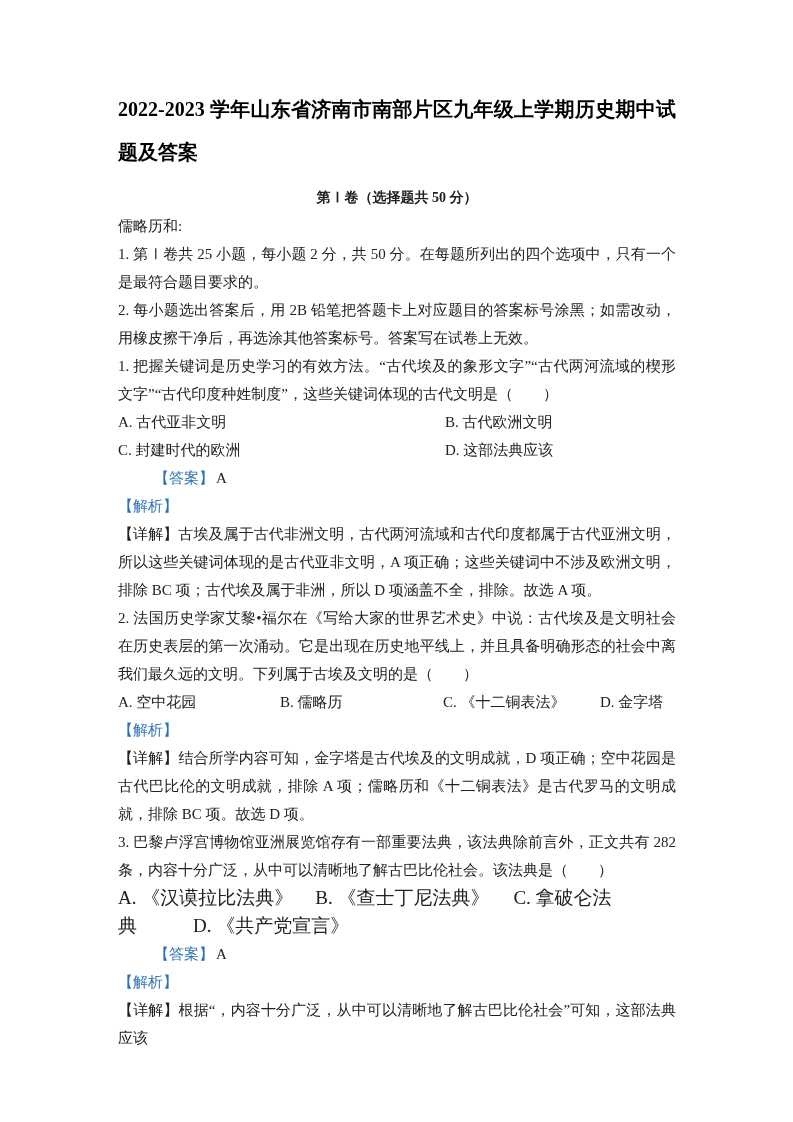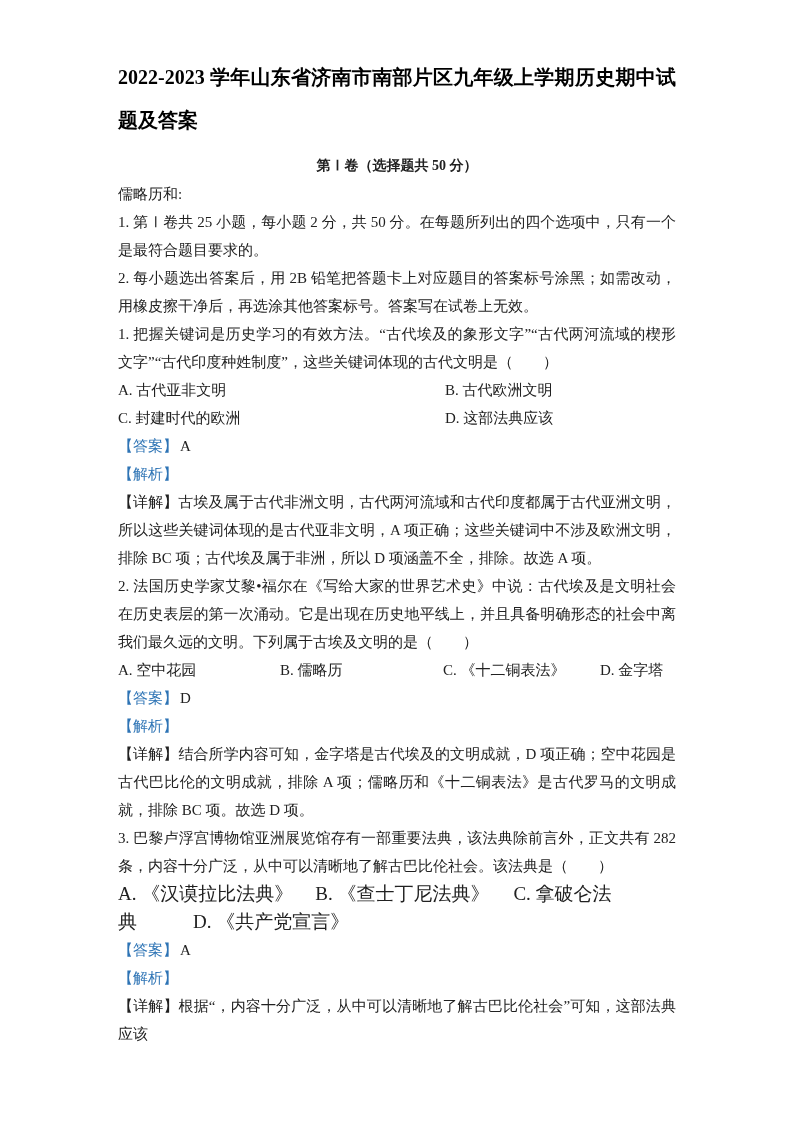--- a/index.html
+++ b/index.html
@@ -11,21 +11,21 @@
     width: 793px;
     height: 1122px;
     overflow: hidden;
     font-family: "Liberation Serif", serif;
     color: #212121;
   }
   .page {
     box-sizing: border-box;
     width: 793px;
     height: 1122px;
-    padding: 56px 117px 0 118px;
+    padding: 88px 117px 0 118px;
   }
   .title {
     font-size: 20px;
     font-weight: 700;
     line-height: 43px;
     color: #000000;
     margin: 0 0 10px 0;
     text-align: justify;
   }
   .section-head {
@@ -55,21 +55,21 @@
     font-family: Liberation Serif, serif;
   }
   .opts-inline {
     font-size: 19px;
     line-height: 28px;
     margin: 0;
   }
   .opts-inline .opt-a { margin-right: 22px; }
   .opts-inline .opt-b { margin-right: 24px; }
   .opts-inline .opt-c { margin-right: 56px; }
-  .blue { color: #2E74B5; }
+  .blue { color: #2E74B5; margin-left: 36px; }
   .ans-val { color: #212121; margin-left: 2px; }
   .question { margin: 0; }
 </style>
 </head>
 <body>
 
 <div class="page">
 
   <h1 class="title">2022-2023 学年山东省济南市南部片区九年级上学期历史期中试题及答案</h1>
 
@@ -95,21 +95,20 @@
   </section>
 
   <section class="question">
     <p class="line">2. 法国历史学家艾黎•福尔在《写给大家的世界艺术史》中说：古代埃及是文明社会在历史表层的第一次涌动。它是出现在历史地平线上，并且具备明确形态的社会中离我们最久远的文明。下列属于古埃及文明的是（　　）</p>
     <div class="opts-grid-4">
       <span>A. 空中花园</span>
       <span>B. 儒略历</span>
       <span>C. 《十二铜表法》</span>
       <span>D. 金字塔</span>
     </div>
-    <p class="line"><span class="blue">【答案】</span><span class="ans-val">D</span></p>
     <p class="line blue">【解析】</p>
     <p class="line">【详解】结合所学内容可知，金字塔是古代埃及的文明成就，D 项正确；空中花园是古代巴比伦的文明成就，排除 A 项；儒略历和《十二铜表法》是古代罗马的文明成就，排除 BC 项。故选 D 项。</p>
   </section>
 
   <section class="question">
     <p class="line">3. 巴黎卢浮宫博物馆亚洲展览馆存有一部重要法典，该法典除前言外，正文共有 282 条，内容十分广泛，从中可以清晰地了解古巴比伦社会。该法典是（　　）</p>
     <p class="opts-inline">
       <span class="opt-a">A. 《汉谟拉比法典》</span><span class="opt-b">B. 《查士丁尼法典》</span><span class="opt-c">C. 拿破仑法典</span><span class="opt-d">D. 《共产党宣言》</span>
     </p>
     <p class="line"><span class="blue">【答案】</span><span class="ans-val">A</span></p>

